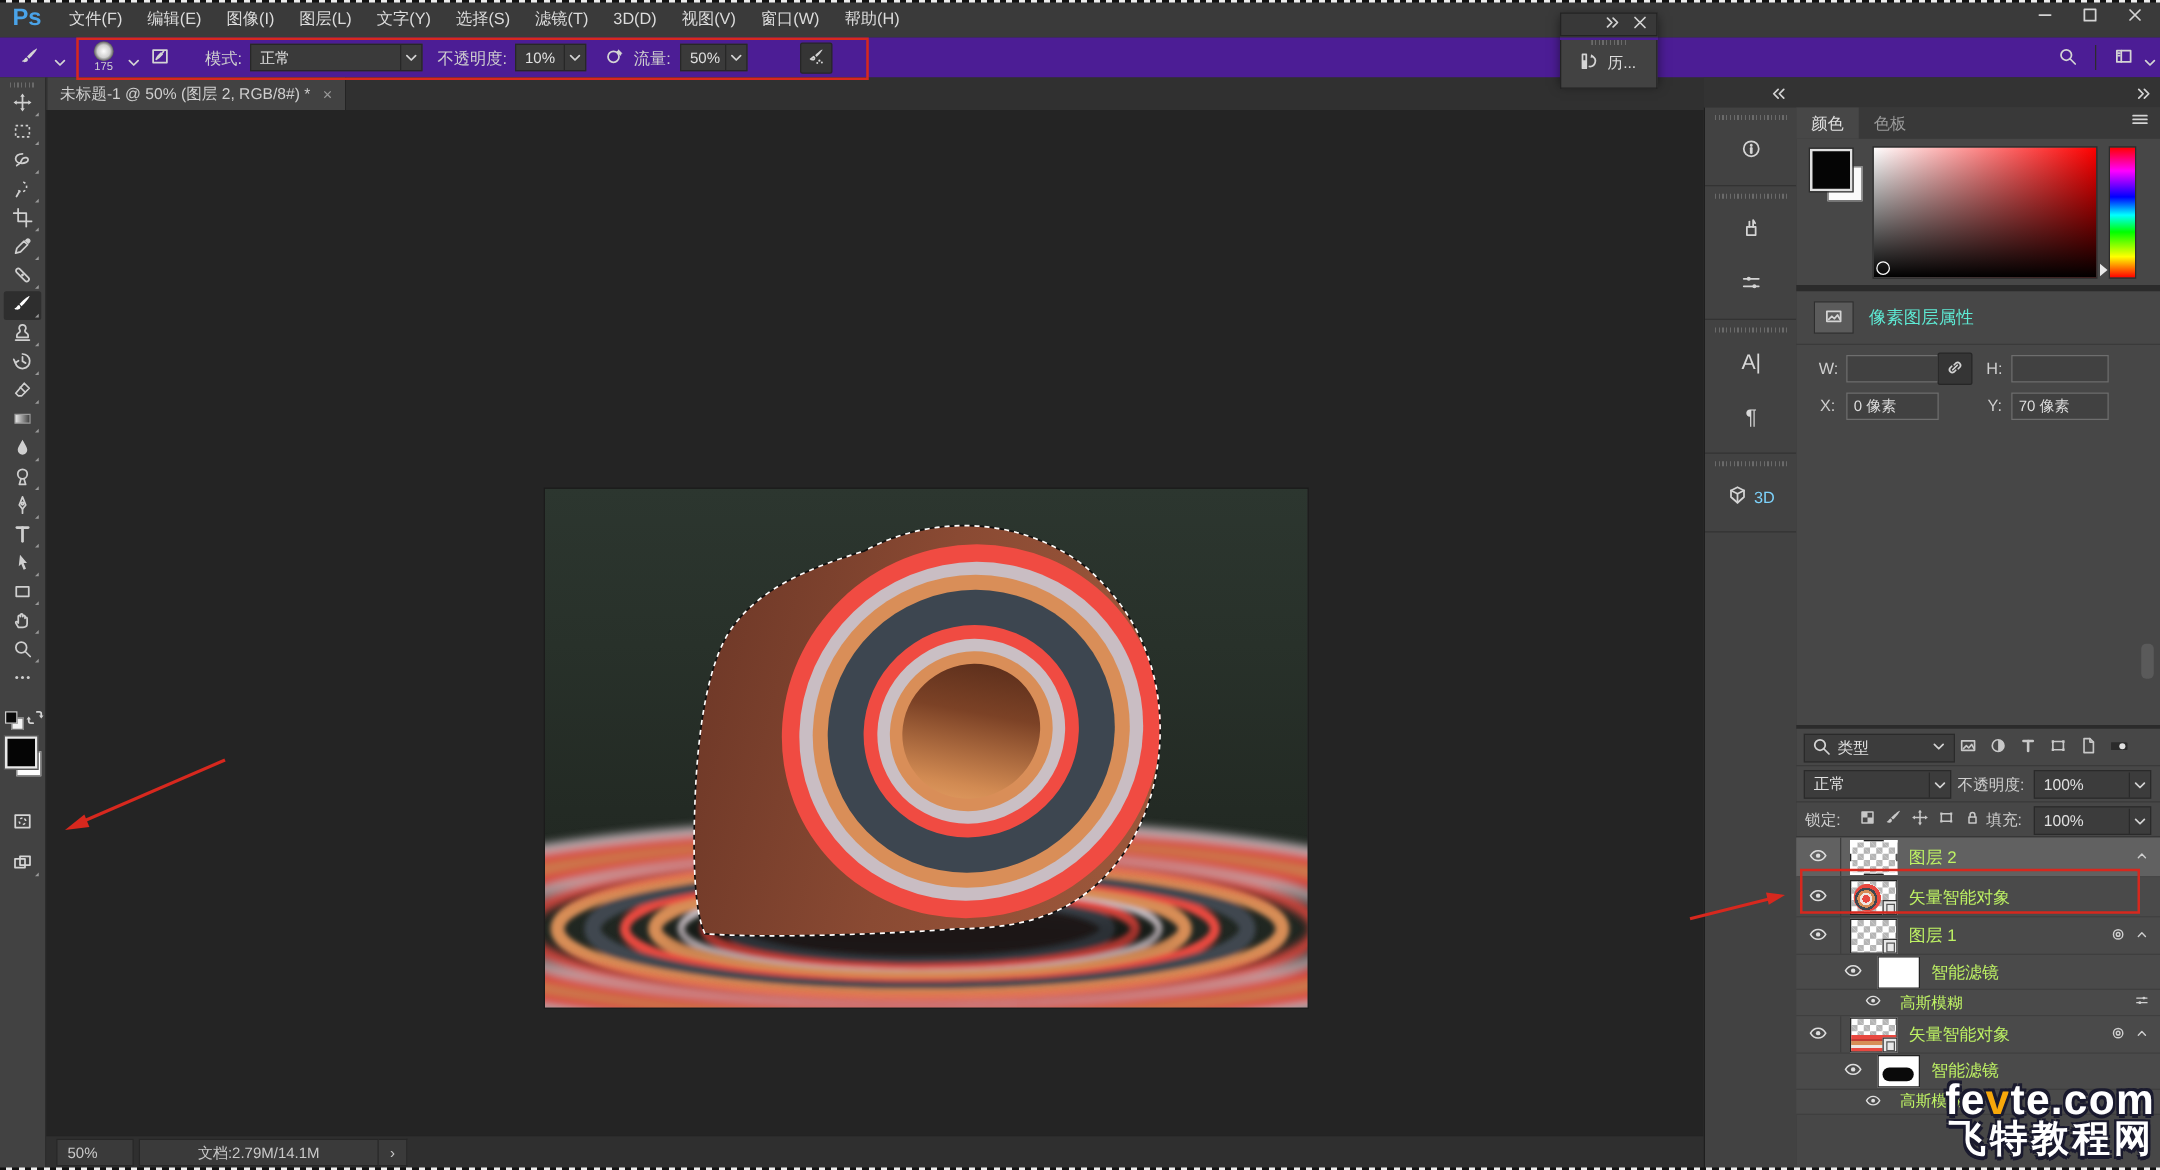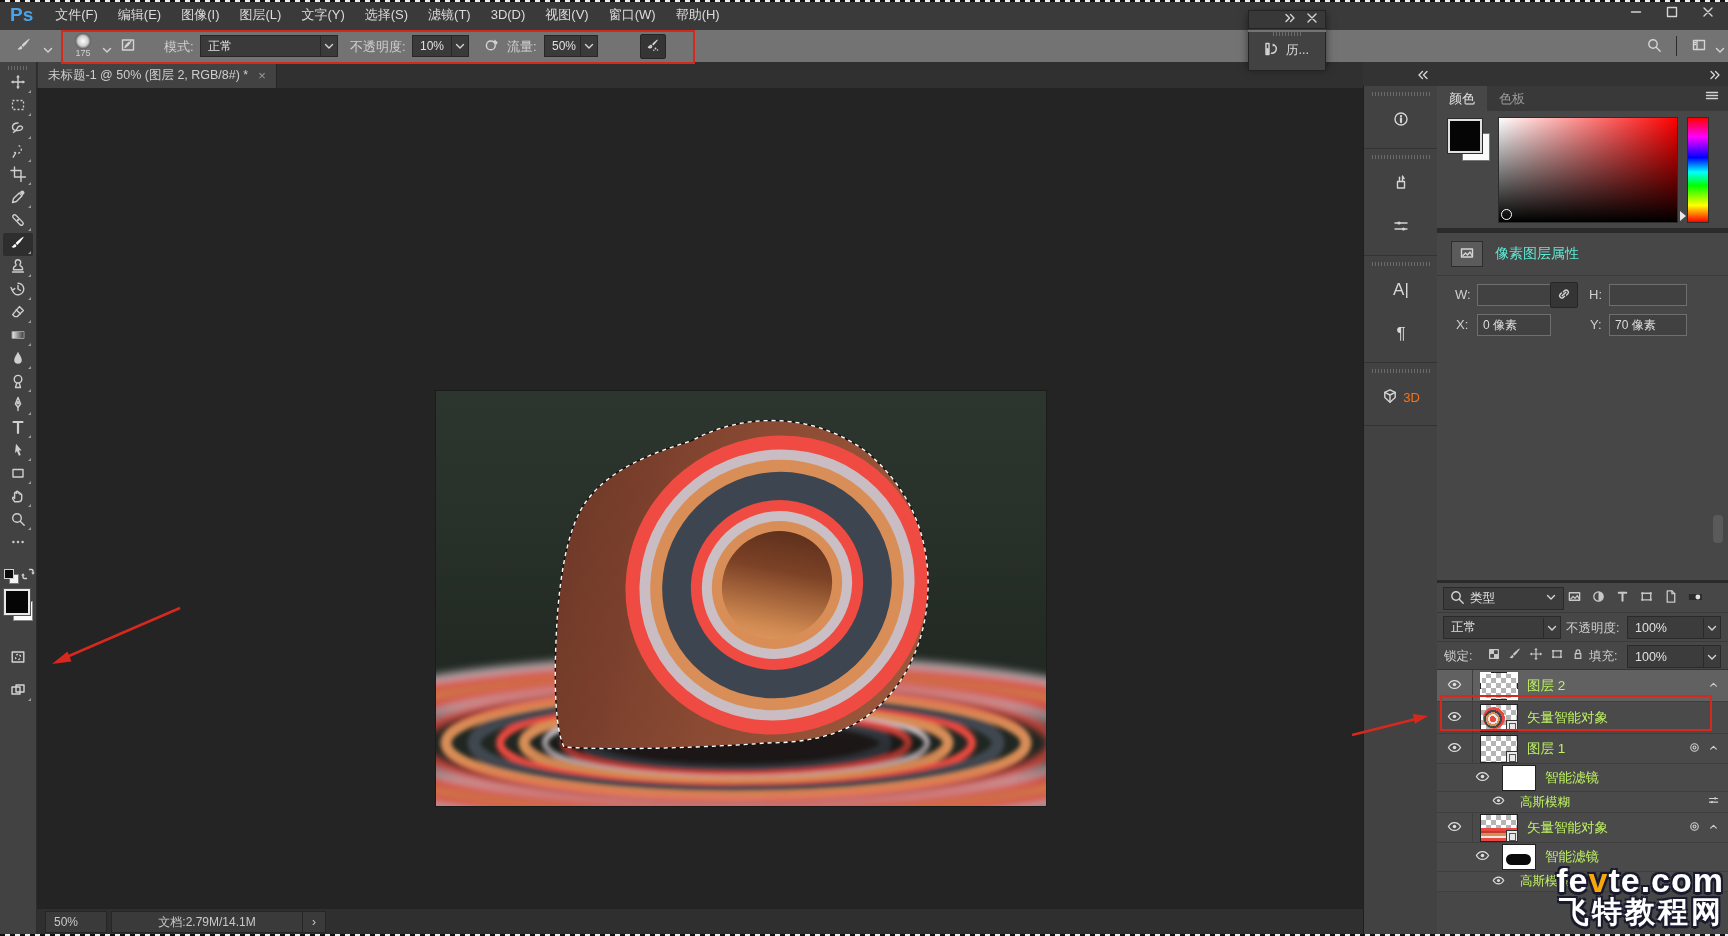--- a/index.html
+++ b/index.html
@@ -5,21 +5,21 @@
   html,body{margin:0;padding:0;background:#262626;width:1728px;height:936px;overflow:hidden;
     font-family:"Liberation Sans","DejaVu Sans",sans-serif;-webkit-font-smoothing:antialiased;}
   .abs{position:absolute;}
   #app{position:absolute;inset:0;width:1728px;height:936px;color:#d8d8d8;font-size:13px;}
   
   #menubar{left:0;top:0;width:1728px;height:30px;background:#3a3a3a;border-bottom:1px solid #2a2a2a;display:flex;align-items:center;}
   #pslogo{color:#4aa3e8;font-weight:bold;font-size:19px;margin:0 12px 0 10px;letter-spacing:0;}
   .menu-item{padding:0 10px;height:30px;line-height:30px;color:#dcdcdc;font-size:13px;cursor:default;}
   #winctl{position:absolute;right:6px;top:2px;display:flex;gap:8px;}
   .wbtn{width:28px;height:22px;display:flex;align-items:center;justify-content:center;}
-  #optionsbar{left:0;top:30px;width:1728px;height:32px;background:#737373;border-bottom:1px solid #2c2c2c;}
+  #optionsbar{left:0;top:30px;width:1728px;height:32px;background:#4c1d95;border-bottom:1px solid #2c2c2c;}
   .opt-label{color:#cfcfcf;font-size:13px;}
   .opt-field{background:#3a3a3a;border:1px solid #272727;height:20px;display:flex;align-items:center;color:#e0e0e0;font-size:12px;}
   .opt-chev{border-left:1px solid #272727;width:16px;height:20px;display:flex;align-items:center;justify-content:center;}
   .icon-btn{display:flex;align-items:center;justify-content:center;}
   .pressed{background:#353535;border:1px solid #262626;border-radius:2px;}
   #tabbar{left:0;top:62px;width:1728px;height:26px;background:#303030;border-bottom:1px solid #242424;}
   #doctab{position:absolute;left:38px;top:0;height:26px;background:#424242;border-right:1px solid #242424;display:flex;align-items:center;padding:0 10px;color:#cfcfcf;font-size:12.5px;gap:10px;}
   
   #toolbar{left:0;top:62px;width:36px;height:874px;background:#424242;border-right:1px solid #2c2c2c;}
   .grip{height:4px;background-image:repeating-linear-gradient(90deg,#6a6a6a 0 1px,transparent 1px 3px);margin:4px 8px 2px 8px;}
@@ -30,21 +30,21 @@
   
   #canvasarea{left:37px;top:88px;width:1326px;height:820px;background:#242424;}
   #canvas{left:399px;top:303px;width:610px;height:415px;box-shadow:0 0 0 1px #1b1b1b;}
   
   #statusbar{left:37px;top:908px;width:1326px;height:26px;background:#2f2f2f;border-top:1px solid #232323;display:flex;align-items:center;}
   .status-box{background:#3a3a3a;border:1px solid #262626;height:20px;display:flex;align-items:center;color:#c9c9c9;font-size:12px;}
   
   #dockbar{left:1363px;top:62px;width:365px;height:24px;background:#333333;}
   #dockstrip{left:1363px;top:86px;width:74px;height:850px;background:#424242;border-left:1px solid #1f1f1f;}
   .dock-sec{border-bottom:1px solid #333;padding:2px 0 6px 0;}
-  .dock-item{height:44px;display:flex;align-items:center;justify-content:center;gap:5px;color:#f97316;}
+  .dock-item{height:44px;display:flex;align-items:center;justify-content:center;gap:5px;color:#7dd3fc;}
   #panelcol{left:1437px;top:86px;width:291px;height:850px;background:#2b2b2b;}
   .panel{position:absolute;left:0;width:291px;background:#474747;}
   .ptabs{height:25px;background:#393939;display:flex;align-items:flex-end;}
   .ptab{padding:0 12px;height:25px;line-height:25px;font-size:13px;color:#9b9b9b;}
   .ptab.active{background:#474747;color:#e2e2e2;}
   .pmenu{margin-left:auto;margin-right:8px;margin-bottom:4px;}
   .field-outline{background:#414141;border:1px solid #6e6e6e;height:20px;display:flex;align-items:center;padding:0 5px;font-size:12px;color:#ddd;}
   .drop{background:#3c3c3c;border:1px solid #2a2a2a;height:21px;display:flex;align-items:center;font-size:12.5px;color:#e0e0e0;}
   .lockicons{display:flex;gap:7px;align-items:center;}
   

